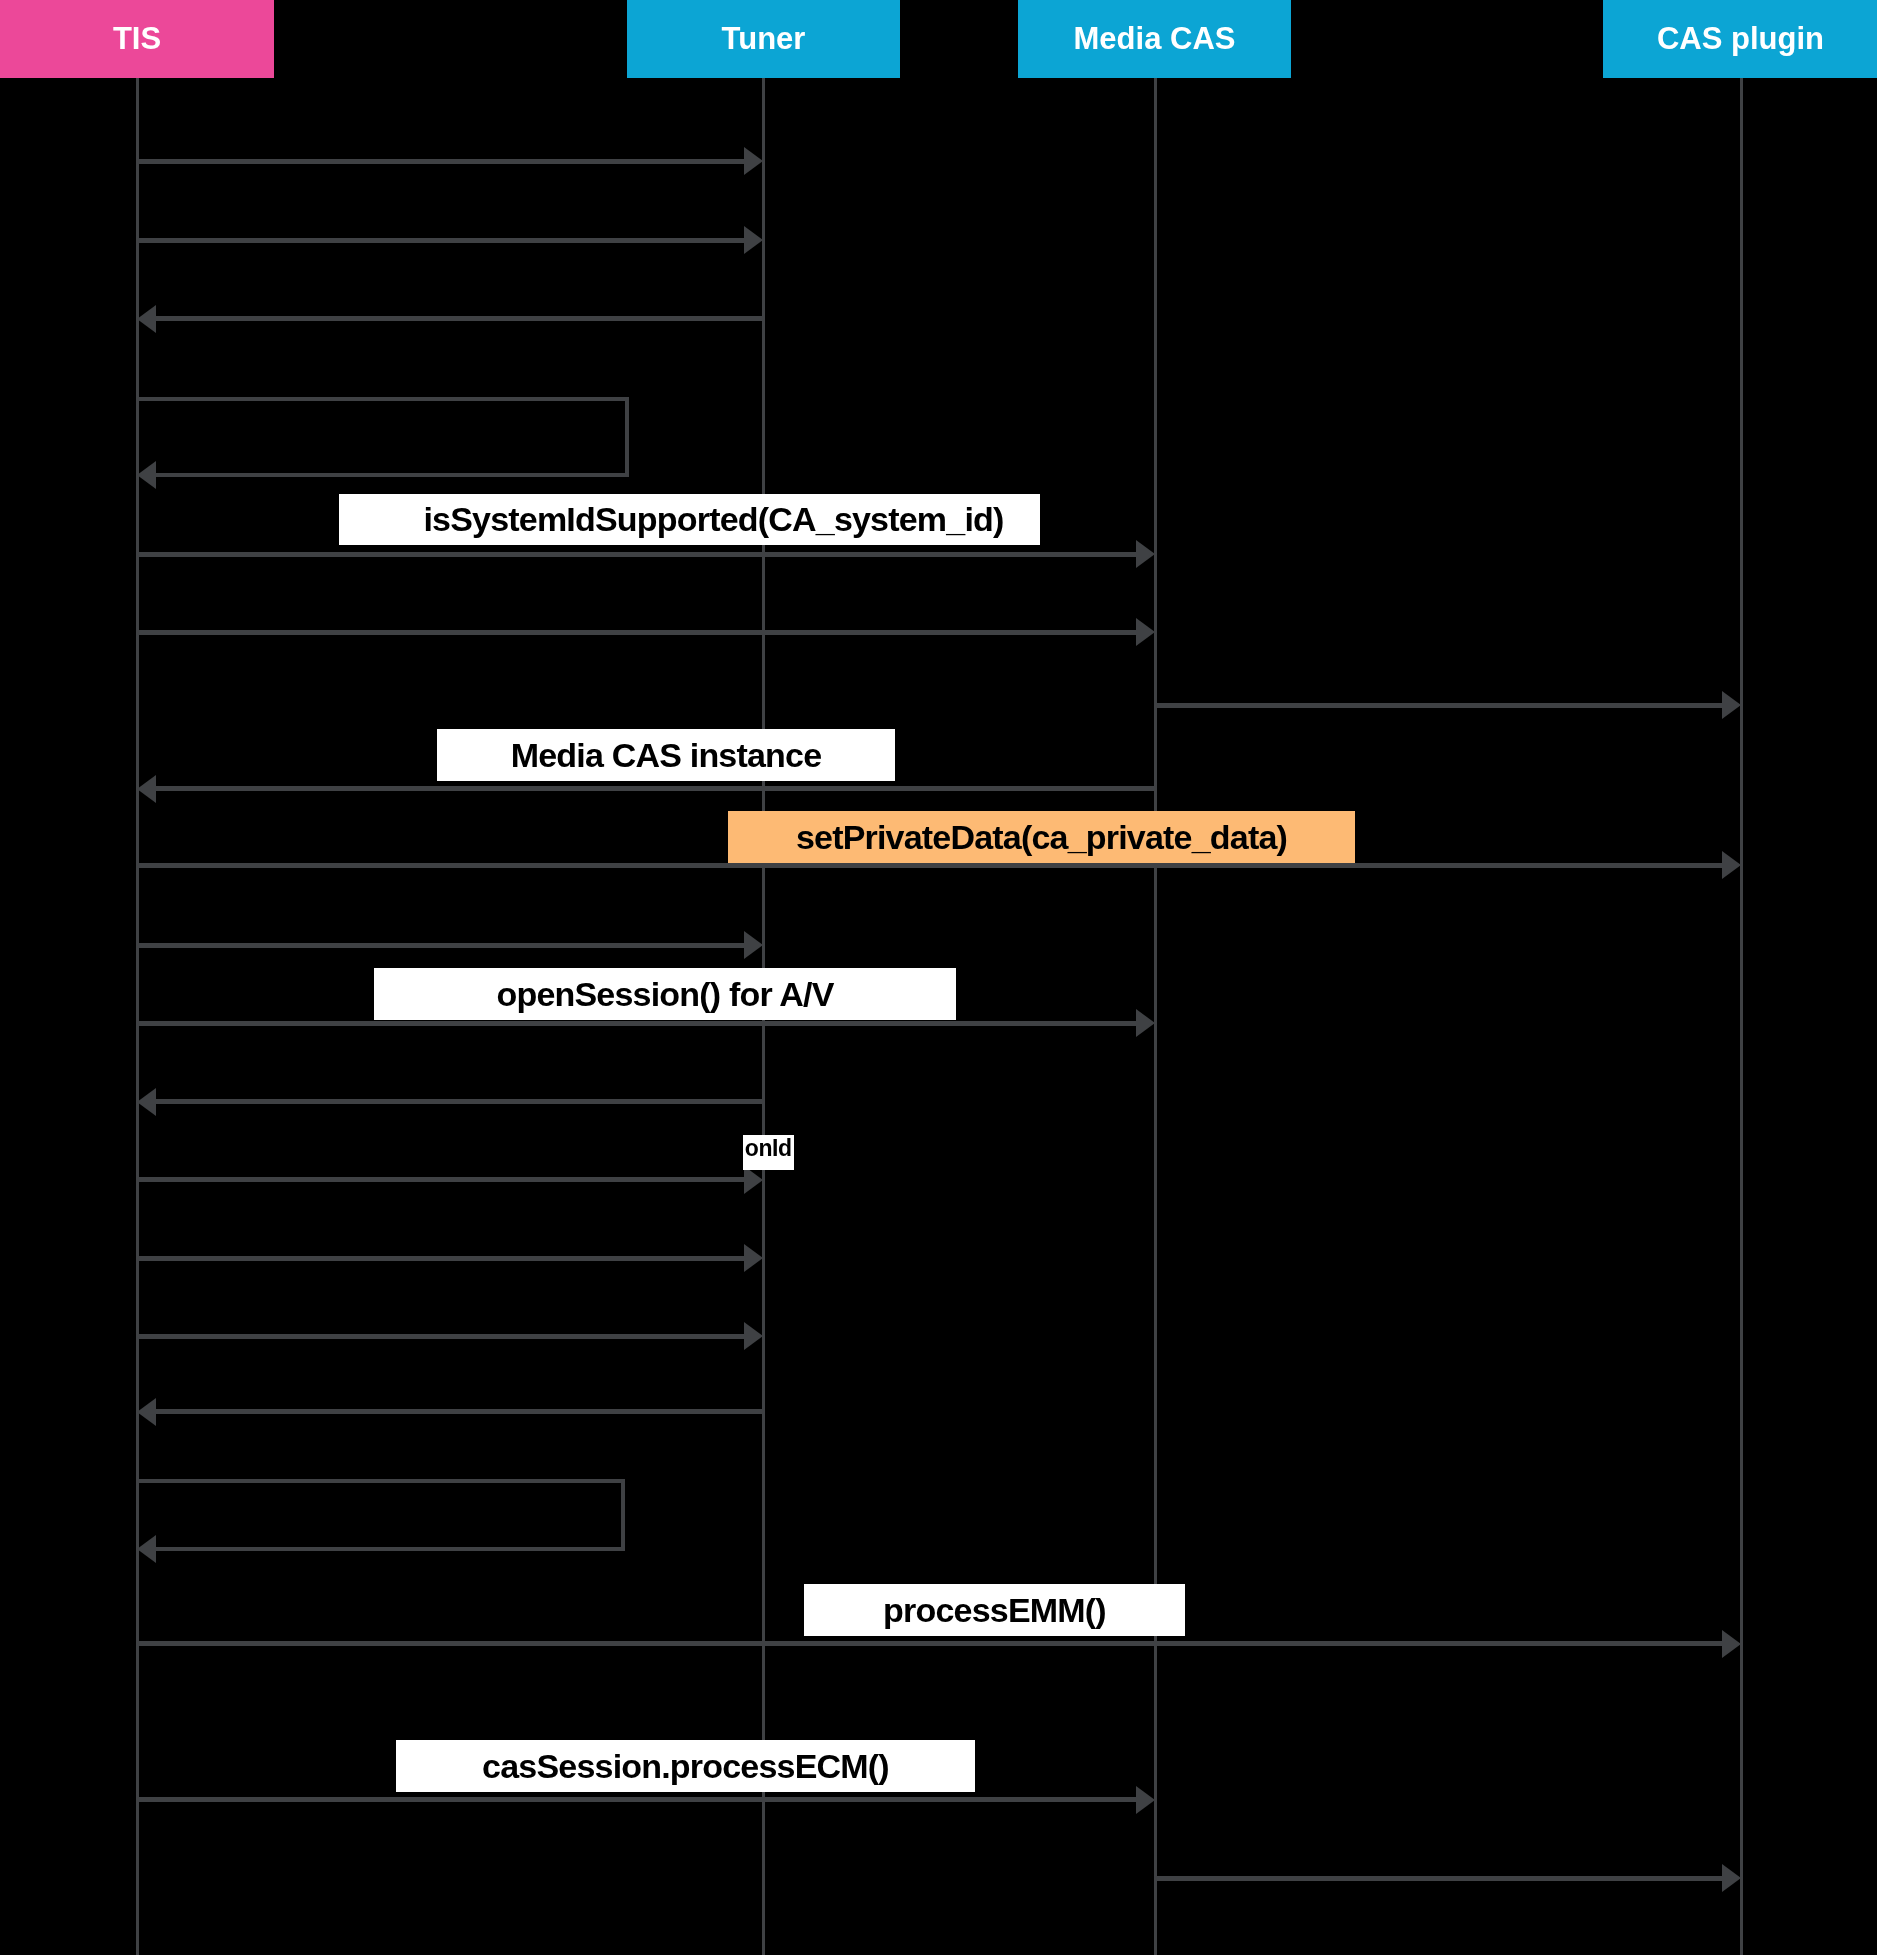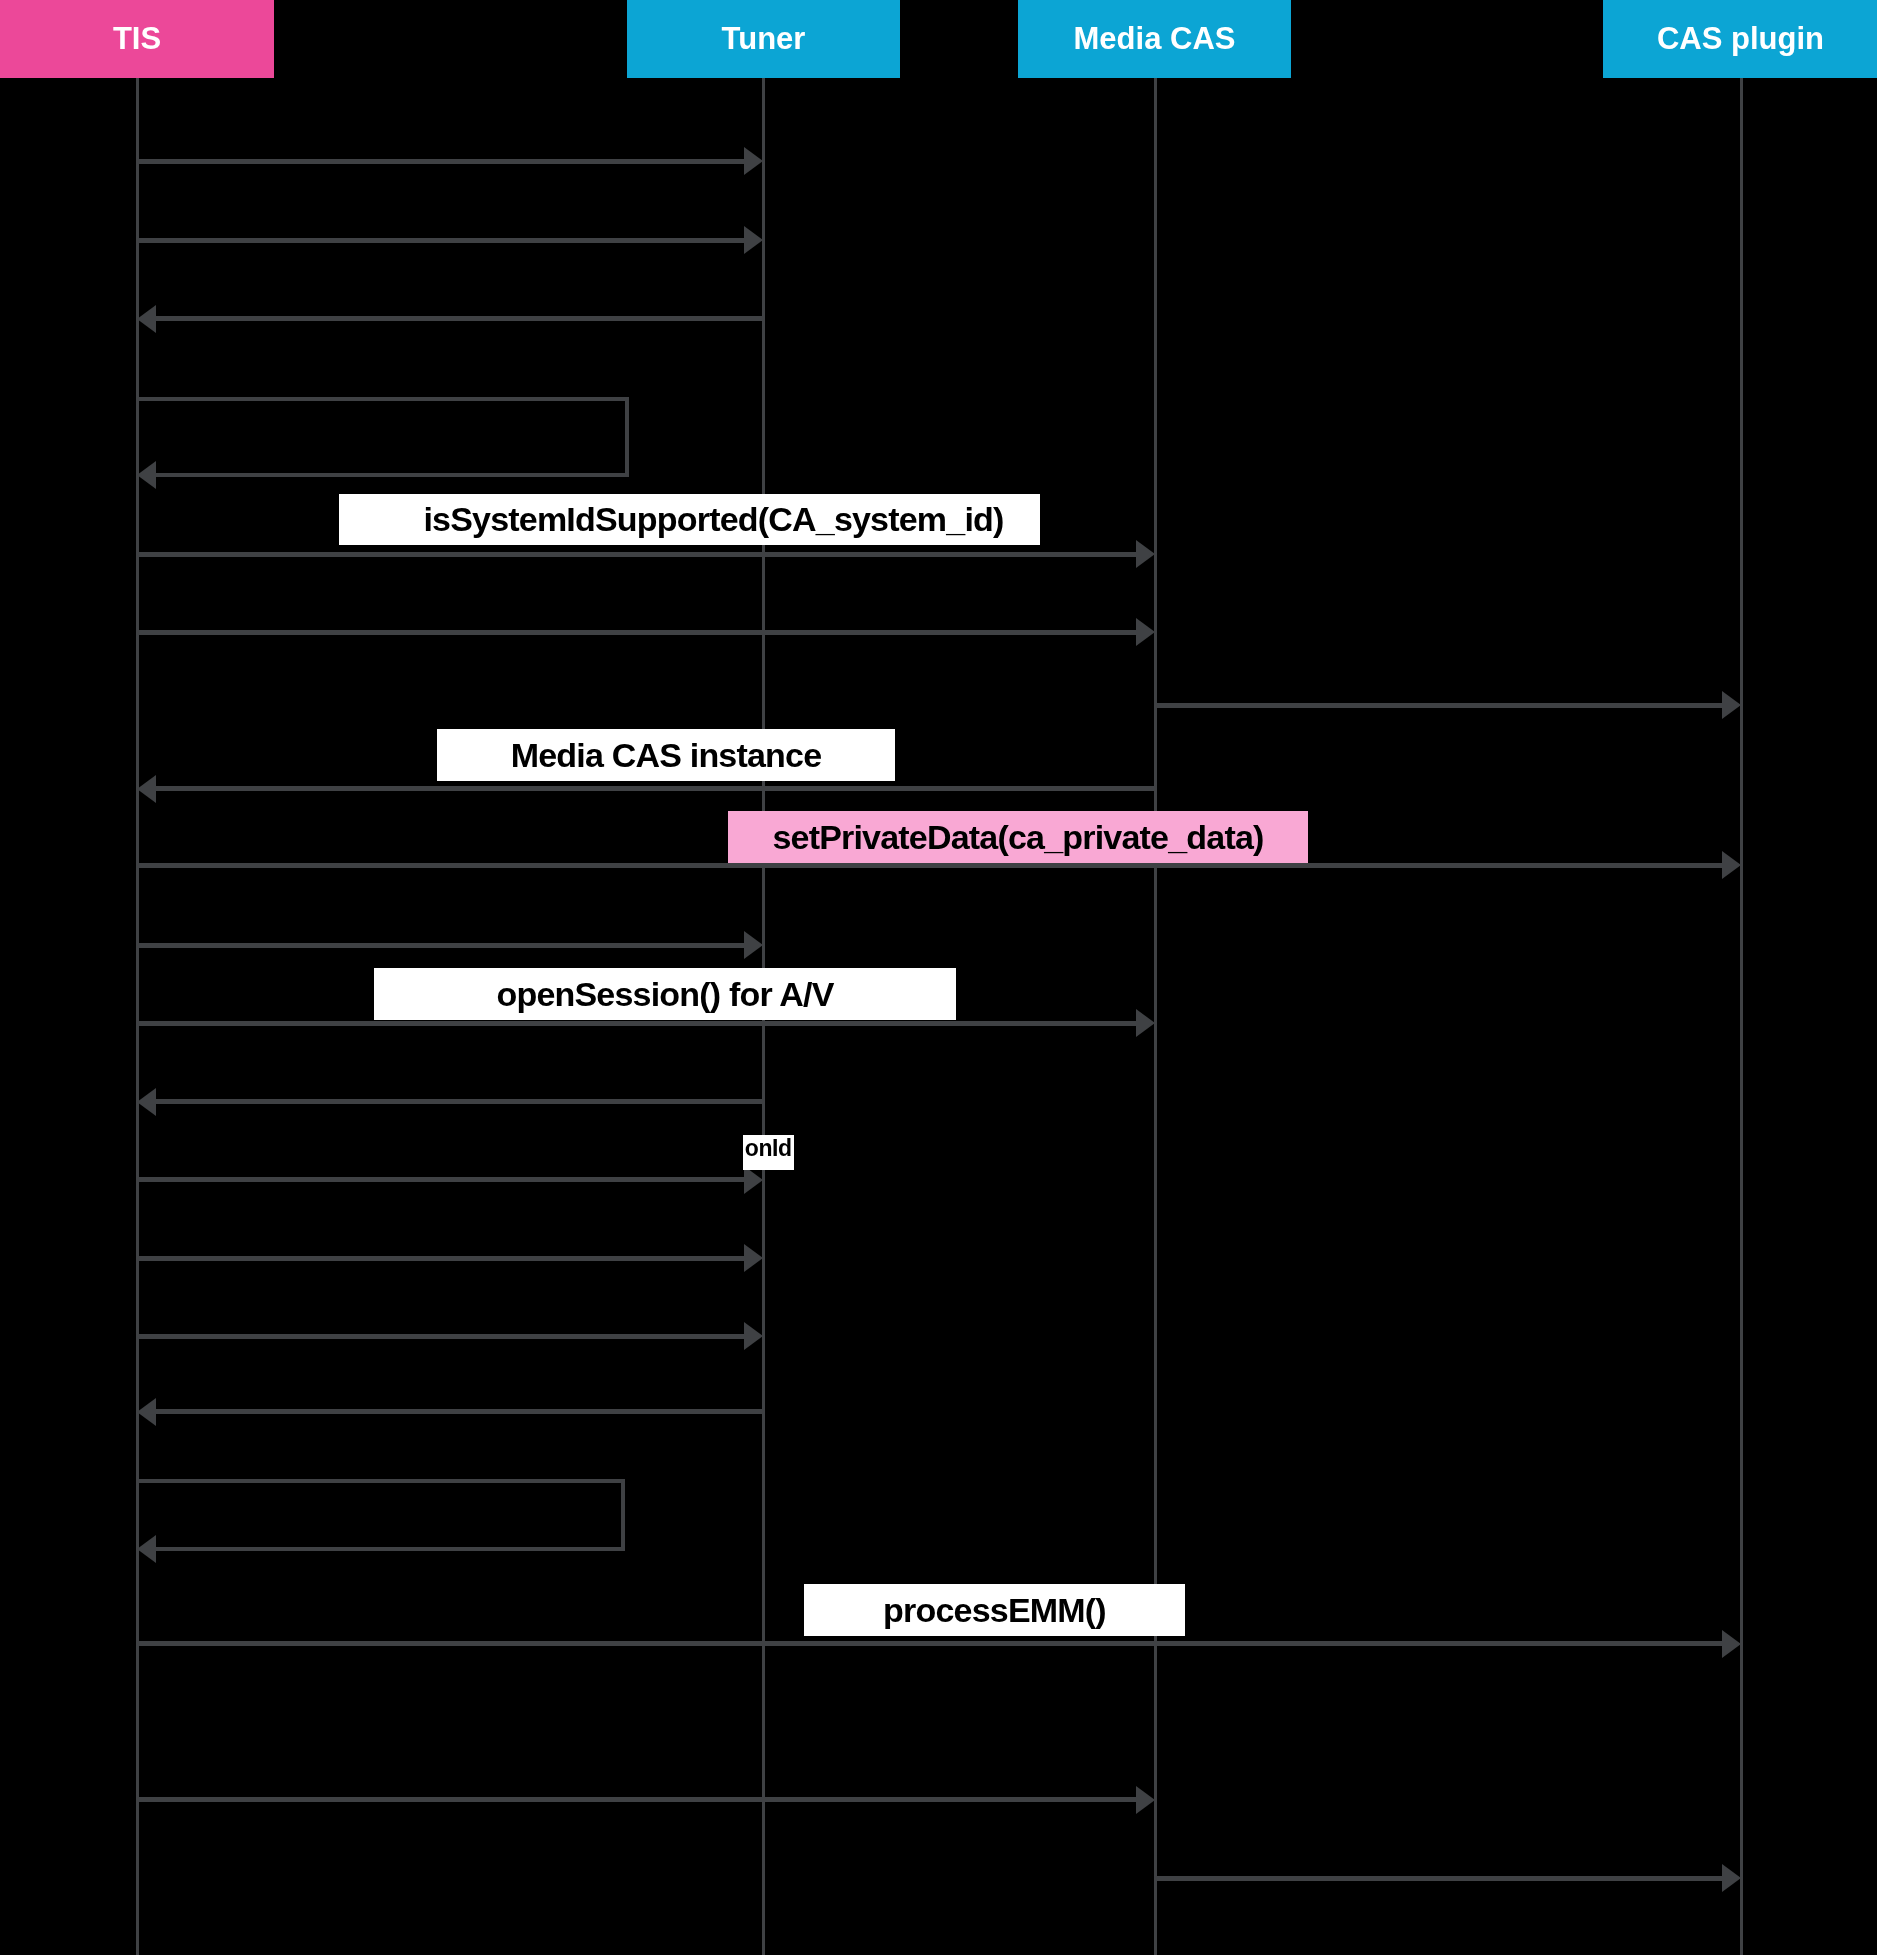--- a/index.html
+++ b/index.html
@@ -133,26 +133,29 @@
     <div class="self-line-h" style="background: rgb(63, 65, 68); left: 137px; top: 1479px; width: 488px;"></div>
     <div class="self-line-v" style="background: rgb(63, 65, 68); left: 621px; top: 1479px; height: 72px;"></div>
     <div class="self-line-h" style="background: rgb(63, 65, 68); left: 152px; top: 1547px; width: 473px;"></div>
     <div class="arrow-head" style="top: 1535px; left: 137px; border-right: 19.6px solid rgb(63, 65, 68);"></div>
     <div class="msg-label" style="left: 339px; top: 494px; width: 653px; height: 51px; background: rgb(255, 255, 255); color: rgb(0, 0, 0); padding-left: 48px;">
       <span>isSystemIdSupported(CA_system_id)</span>
     </div>
     <div class="msg-label" style="left: 437px; top: 729px; width: 458px; height: 52px; background: rgb(255, 255, 255); color: rgb(0, 0, 0);">
       <span>Media CAS instance</span>
     </div>
-    <div class="msg-label" style="left: 728px; top: 811px; width: 580px; height: 52px; background: #f9a8d4; color: rgb(0, 0, 0);">
+    <div class="msg-label" style="left: 728px; top: 811px; width: 627px; height: 52px; background: #fdba74; color: rgb(0, 0, 0);">
       <span>setPrivateData(ca_private_data)</span>
     </div>
     <div class="msg-label" style="left: 374px; top: 968px; width: 582px; height: 52px; background: rgb(255, 255, 255); color: rgb(0, 0, 0);">
       <span>openSession() for A/V</span>
     </div>
     <div class="msg-label small" style="left: 743px; top: 1135px; width: 51px; height: 35px; background: rgb(255, 255, 255); color: rgb(0, 0, 0);">
       <span>onId</span>
     </div>
     <div class="msg-label" style="left: 804px; top: 1584px; width: 381px; height: 52px; background: rgb(255, 255, 255); color: rgb(0, 0, 0);">
       <span>processEMM()</span>
     </div>
+    <div class="msg-label" style="left: 396px; top: 1740px; width: 579px; height: 52px; background: rgb(255, 255, 255); color: rgb(0, 0, 0);">
+      <span>casSession.processECM()</span>
+    </div>
   </div>
 
 
 </body></html>

